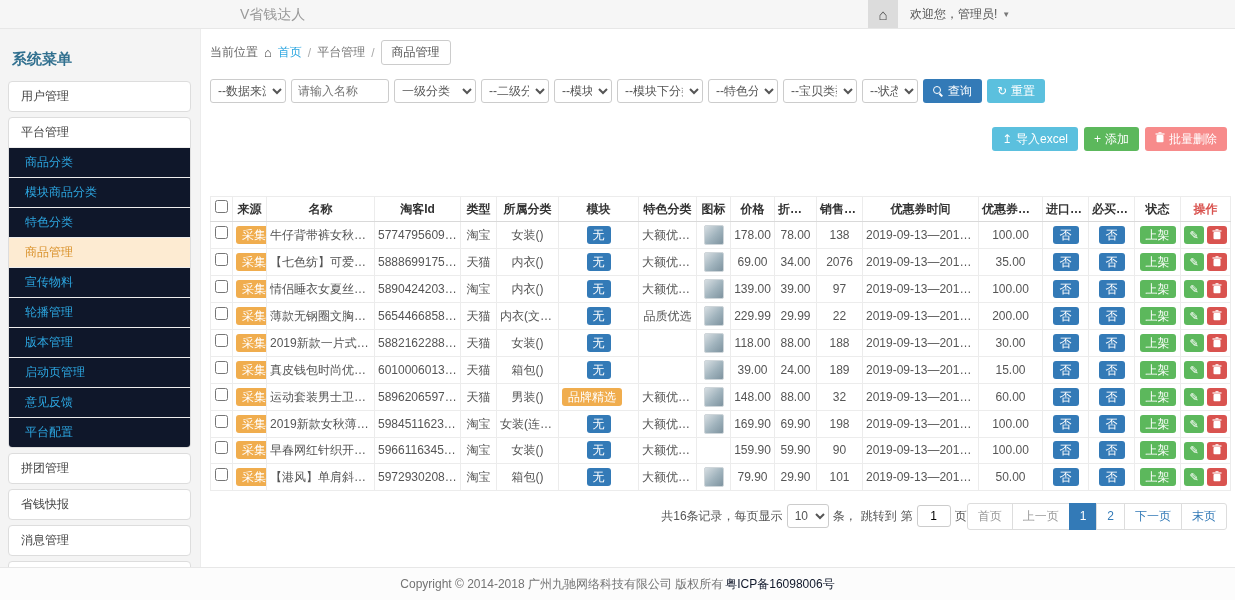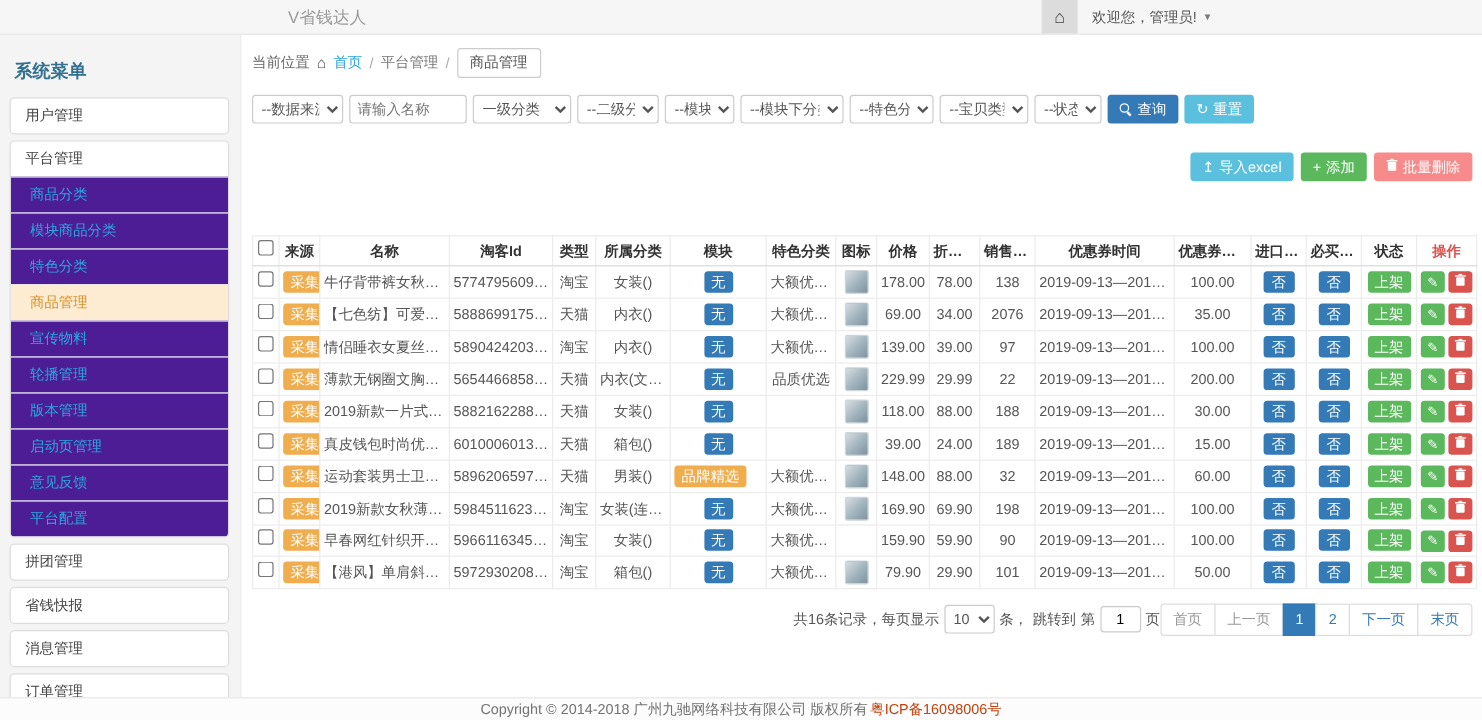--- a/index.html
+++ b/index.html
@@ -15,21 +15,21 @@
   .topbar-right { position:absolute; left:868px; top:0; height:28px; display:flex; align-items:stretch; }
   .home-btn { width:30px; background:#dcdcdc; display:flex; align-items:center; justify-content:center; color:#444; font-size:15px; cursor:pointer; }
   .welcome { display:flex; align-items:center; gap:5px; padding:0 12px; color:#555; cursor:pointer; }
   .welcome .caret { font-size:8px; color:#777; }
   
   .sidebar-col { position:absolute; left:0; top:29px; width:201px; bottom:0; background:#f4f4f4; border-right:1px solid #ececec; }
   .sidebar { position:absolute; left:8px; top:50px; width:183px; }
   .sidebar-title { font-size:15px; font-weight:bold; color:#31708f; margin:0 0 12px 4px; }
   .menu-card { background:#fff; border:1px solid #ddd; border-radius:4px; margin-bottom:5px; overflow:hidden; }
   .menu-top { padding:6px 12px; color:#444; cursor:pointer; min-height:25px; }
-  .menu-sub { padding:6px 12px 6px 16px; border-top:1px solid #eee; color:#2ca6e0; background:#4c1d95; cursor:pointer; }
+  .menu-sub { padding:6px 12px 6px 16px; border-top:1px solid #eee; color:#2ca6e0; background:#0f172a; cursor:pointer; }
   .menu-sub.active { background:#fdebd2; color:#d9912a; }
   
   .content { position:absolute; left:210px; top:40px; width:1017px; }
   .breadcrumb { display:flex; align-items:center; gap:6px; color:#666; }
   .breadcrumb .home-glyph { color:#444; font-size:13px; }
   .breadcrumb a { color:#2ca6e0; text-decoration:none; cursor:pointer; }
   .breadcrumb .sep { color:#aaa; }
   .breadcrumb .crumb { color:#777; }
   .breadcrumb .crumb-chip { border:1px solid #ccc; border-radius:3px; background:#fff; color:#555; padding:3px 10px; }
   
@@ -69,22 +69,22 @@
   .pager-row { margin-top:12px; display:flex; justify-content:flex-end; align-items:center; }
   .pager-left { display:flex; align-items:center; gap:4px; color:#555; }
   .page-input { width:34px; height:22px; border:1px solid #ccc; border-radius:3px; text-align:center; font-size:12px; }
   .pager-right { display:flex; }
   .page-btn { border:1px solid #ddd; background:#fff; color:#337ab7; padding:4px 10px; margin-left:-1px; cursor:pointer; font-size:12px; font-family:inherit; }
   .page-btn:first-child { border-radius:3px 0 0 3px; margin-left:0; }
   .page-btn:last-child { border-radius:0 3px 3px 0; }
   .page-btn.disabled { color:#999; }
   .page-btn.active { background:#337ab7; border-color:#337ab7; color:#fff; }
   
-  .footer { position:absolute; left:0; right:0; bottom:0; height:19px; background:#fcfcfc; border-top:1px solid #e7e7e7; display:flex; align-items:center; justify-content:center; gap:2px; color:#737373; z-index:7; }
-  .footer a { color:#c2410c; text-decoration:none; cursor:pointer; }
+  .footer { position:absolute; left:0; right:0; bottom:0; height:33px; background:#fcfcfc; border-top:1px solid #e7e7e7; display:flex; align-items:center; justify-content:center; gap:2px; color:#737373; z-index:7; }
+  .footer a { color:#0f172a; text-decoration:none; cursor:pointer; }
 </style>
 </head>
 <body>
 
 <header class="topbar">
   <div class="brand">V省钱达人</div>
   <div class="topbar-right">
     <div class="home-btn">
       <span>⌂</span>
     </div>

